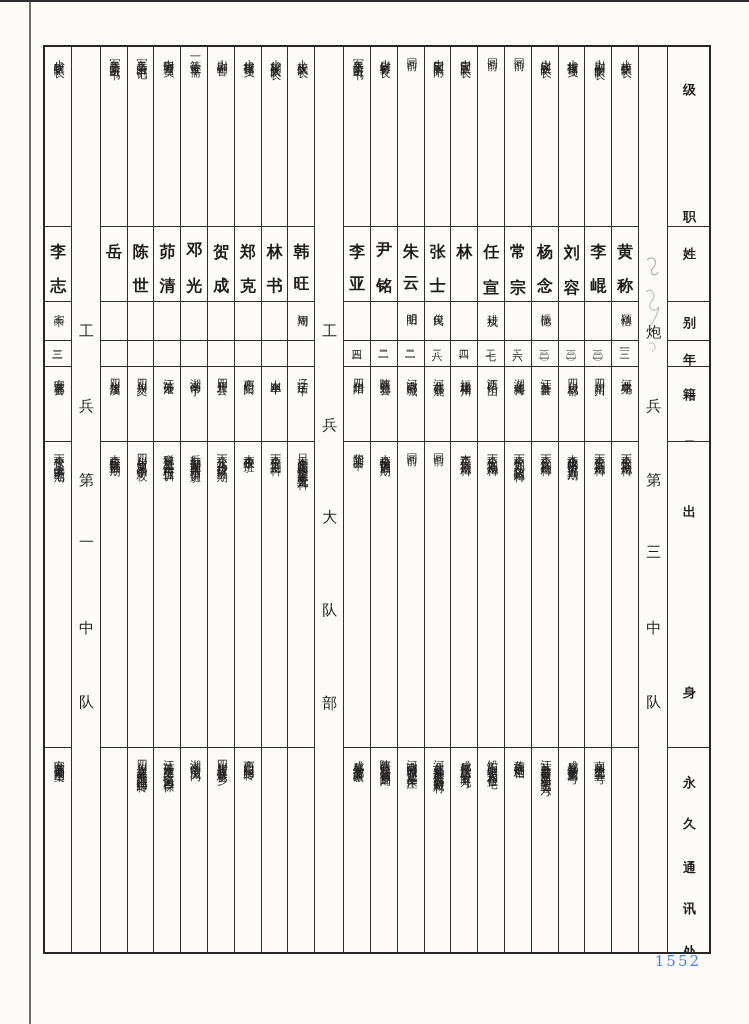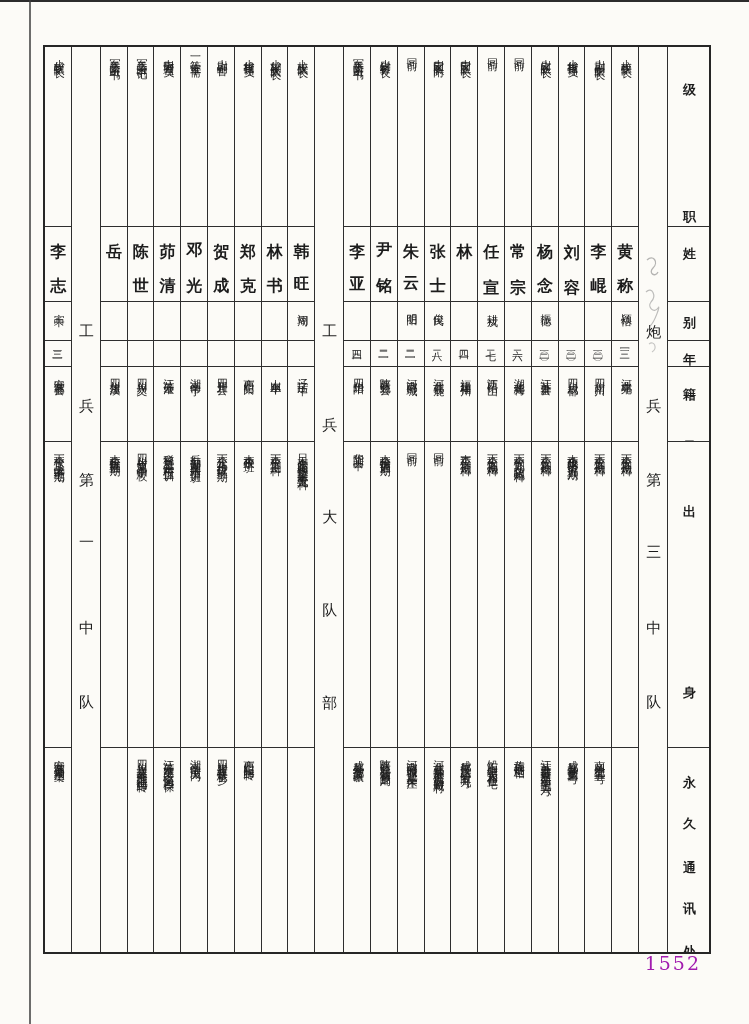--- a/index.html
+++ b/index.html
@@ -43,21 +43,21 @@
   .hlabel{font-size:13px; font-weight:bold; letter-spacing:0; height:100%;
         text-align:justify; text-align-last:justify;}
   .hp-rank{padding:26px 0;} .hp-name{padding:10px 0;} .hp-alias{padding:4px 0;}
   .hp-age{padding:2px 0;} .hp-origin{padding:11px 0;}
   .hp-bg{padding:52px 0 72px;} .hp-addr{padding:16px 0 18px;}
 
   .scribble{position:absolute; top:205px; left:2px; width:24px; height:112px; opacity:.55;}
 
   .pagenum{
     position:absolute; right:48px; top:952px;
-    font-family:"DejaVu Serif", serif; font-size:19px; letter-spacing:2px; color:#a21caf;
+    font-family:"DejaVu Serif", serif; font-size:15px; letter-spacing:2px; color:#3b82f6;
   }
 </style>
 </head>
 <body>
 
 <div class="page">
   <div class="artifact-top"></div>
   <div class="artifact-left"></div>
 
   <div class="table">

